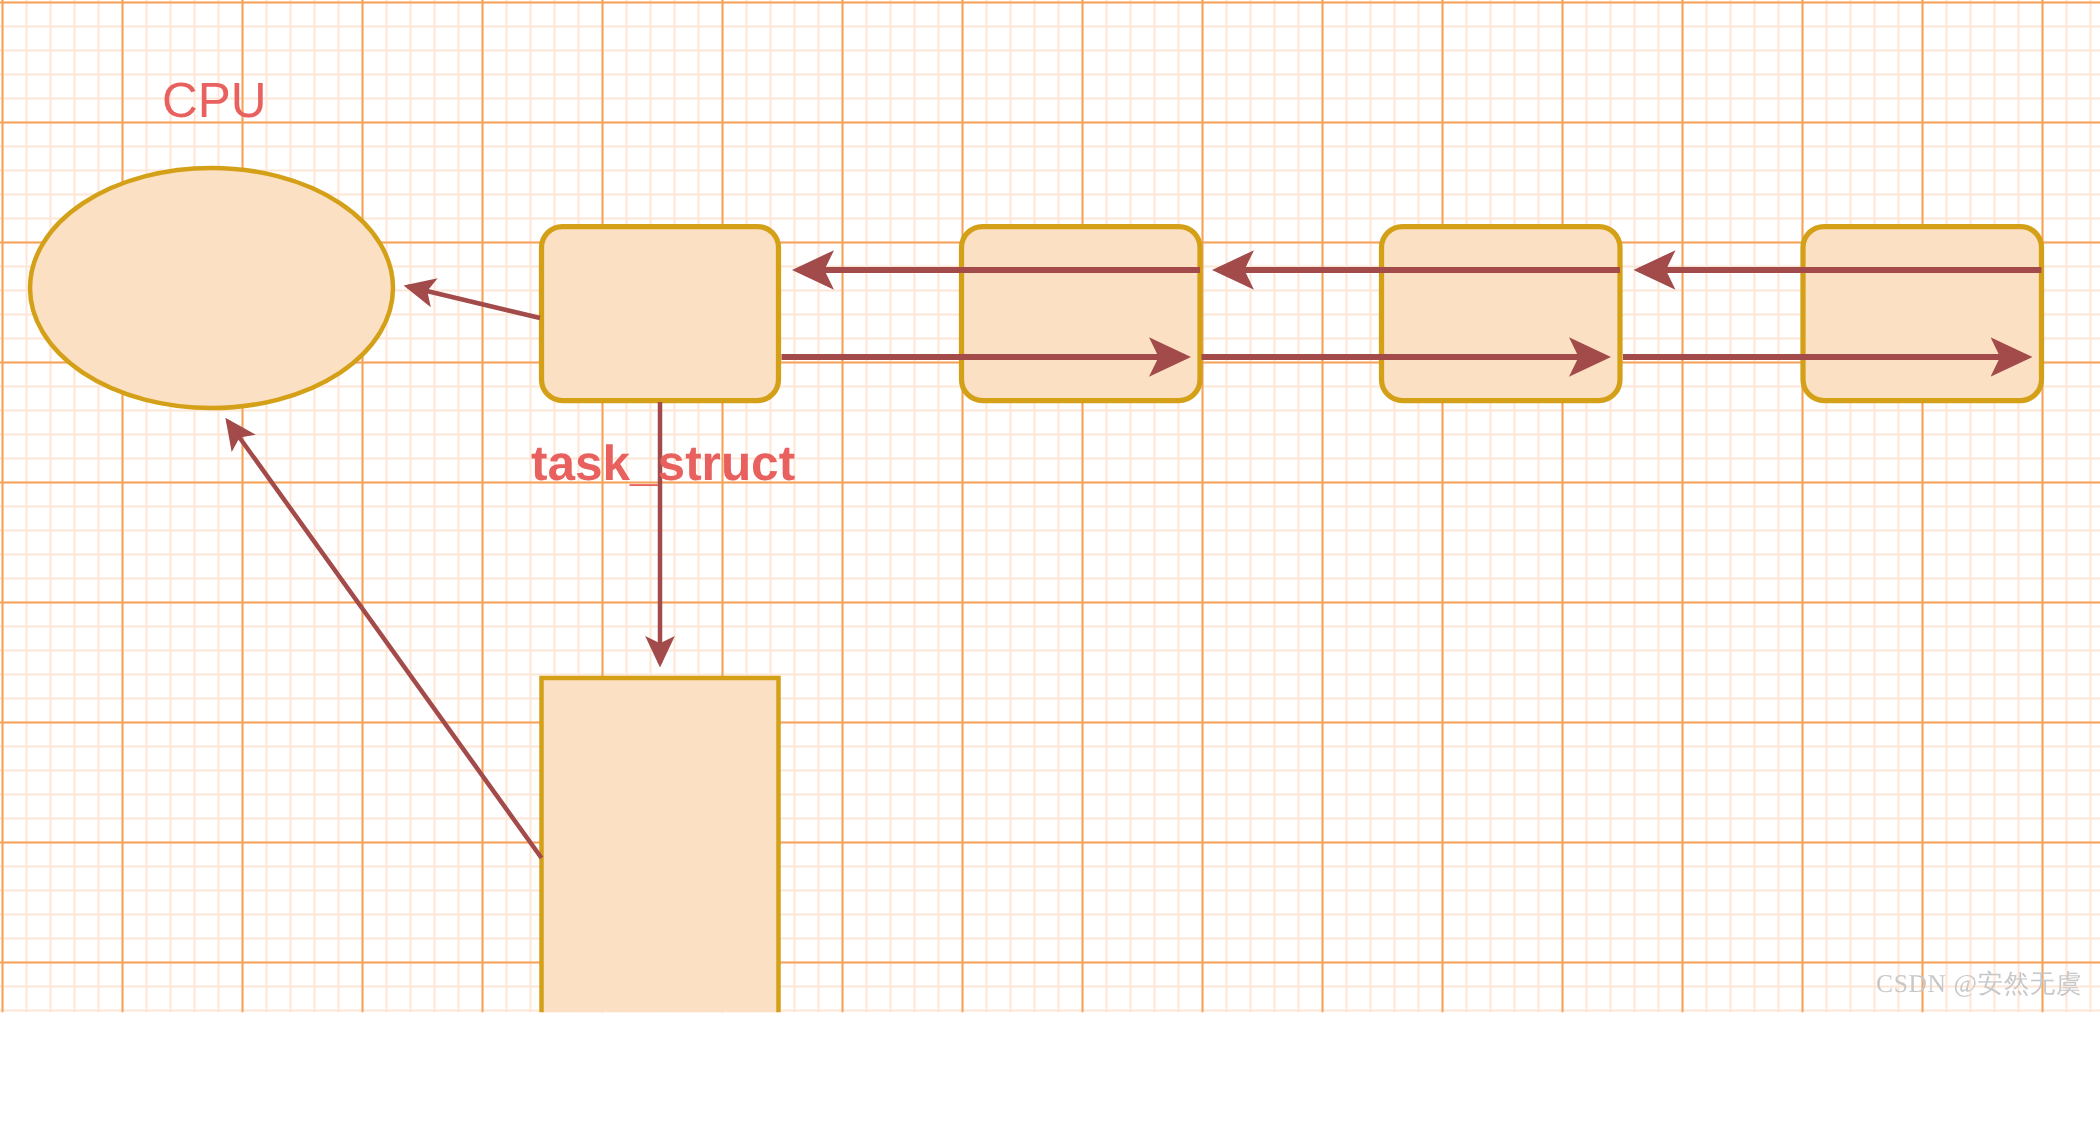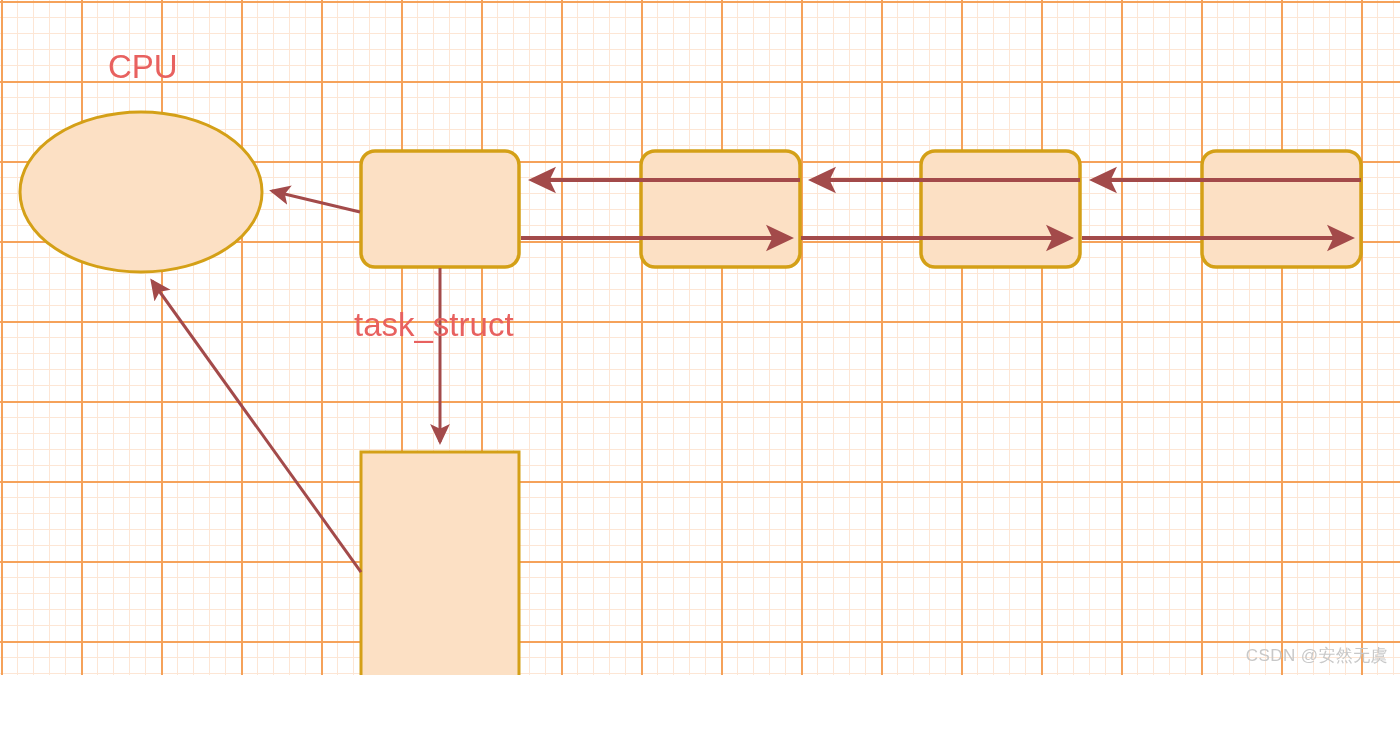--- a/index.html
+++ b/index.html
@@ -34,42 +34,42 @@
   .label {
     position: absolute;
     white-space: nowrap;
     color: #e8615f;
     font-size: 33px;
     line-height: 1;
     font-family: "Liberation Sans", "DejaVu Sans", sans-serif;
   }
   #label-cpu { left: 108px; top: 50px; }
   #label-runqueue { left: 358px; top: 71px; }
-  #label-taskstruct { left: 354px; top: 308px; }
+  #label-taskstruct { left: 354px; top: 292px; font-weight: bold; }
   .cn-text {
     position: absolute;
     color: #000000;
     font-size: 35px;
     line-height: 1.38;
     text-align: center;
     font-family: "DejaVu Sans", "Liberation Sans", sans-serif;
   }
   #codedata-text {
     left: 362px;
     top: 527px;
     width: 156px;
   }
   #watermark {
     position: absolute;
     right: 12px;
     bottom: 8px;
     color: #c8c8c8;
     font-size: 17px;
     letter-spacing: 0.4px;
-    font-family: Liberation Sans, sans-serif;
+    font-family: Liberation Serif, serif;
   }
 </style>
 </head>
 <body>
 
 <div id="canvas">
 
   <svg class="svg-layer" viewBox="0 0 1400 755" xmlns="http://www.w3.org/2000/svg">
     <defs>
       <marker id="arrowhead" markerWidth="7" markerHeight="7" refX="6" refY="3.5" orient="auto" markerUnits="strokeWidth">

